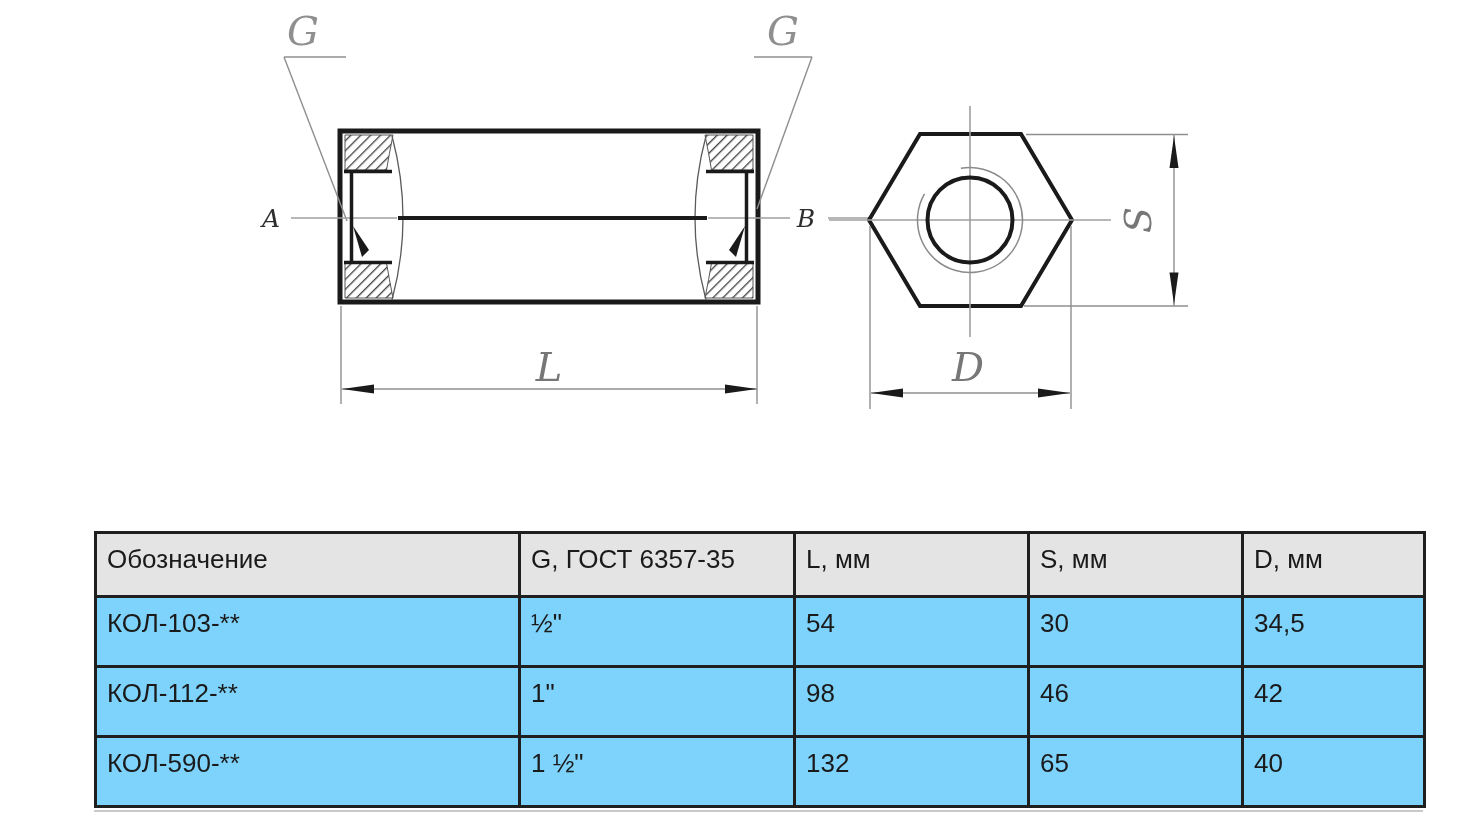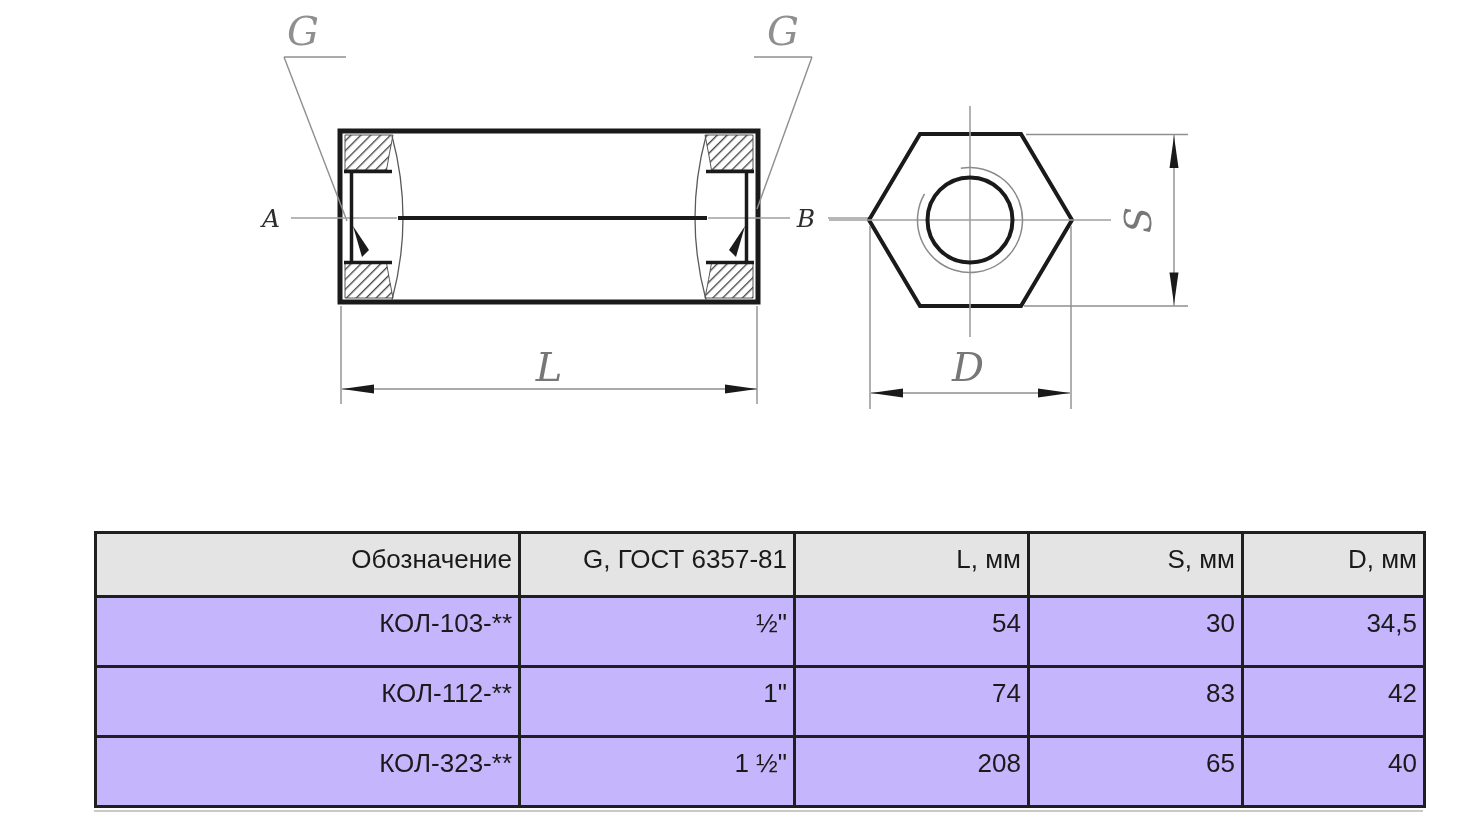--- a/index.html
+++ b/index.html
@@ -8,27 +8,27 @@
     font-family:"Liberation Sans", sans-serif;overflow:hidden;
   }
   .drawing-svg{position:absolute;top:0;left:0;}
   .dim-table-wrap{position:absolute;left:94px;top:531px;}
   table.dims{
     border-collapse:collapse;table-layout:fixed;width:1329px;
     font-size:26px;color:#1a1a1a;
   }
   table.dims th, table.dims td{
     border:3px solid #1f1f1f;
-    text-align:right;vertical-align:top;
+    text-align:left;vertical-align:top;
     padding:10px 6px 0 10px;
     box-sizing:border-box;
     font-weight:400;
   }
   table.dims th{background:#e4e4e4;height:64px;}
-  table.dims td{background:#c4b5fd;height:70px;}
+  table.dims td{background:#7dd3fc;height:70px;}
   .table-shadow{
     position:absolute;left:94px;top:810px;width:1329px;height:2px;
     background:#c9c9c9;
   }
   .drw-label{font-family:"DejaVu Serif", serif;font-style:italic;}
 </style>
 </head>
 <body>
 
 <svg class="drawing-svg" width="1468" height="470" viewBox="0 0 1468 470" xmlns="http://www.w3.org/2000/svg">
@@ -141,44 +141,44 @@
     <colgroup>
       <col style="width:424px">
       <col style="width:275px">
       <col style="width:234px">
       <col style="width:214px">
       <col style="width:182px">
     </colgroup>
     <thead>
       <tr>
         <th>Обозначение</th>
-        <th>G, ГОСТ 6357-81</th>
+        <th>G, ГОСТ 6357-35</th>
         <th>L, мм</th>
         <th>S, мм</th>
         <th>D, мм</th>
       </tr>
     </thead>
     <tbody>
       <tr>
         <td>КОЛ-103-**</td>
         <td>½"</td>
         <td>54</td>
         <td>30</td>
         <td>34,5</td>
       </tr>
       <tr>
         <td>КОЛ-112-**</td>
         <td>1"</td>
-        <td>74</td>
-        <td>83</td>
+        <td>98</td>
+        <td>46</td>
         <td>42</td>
       </tr>
       <tr>
-        <td>КОЛ-323-**</td>
+        <td>КОЛ-590-**</td>
         <td>1 ½"</td>
-        <td>208</td>
+        <td>132</td>
         <td>65</td>
         <td>40</td>
       </tr>
     </tbody>
   </table>
 </div>
 <div class="table-shadow"></div>
 
 </body></html>

